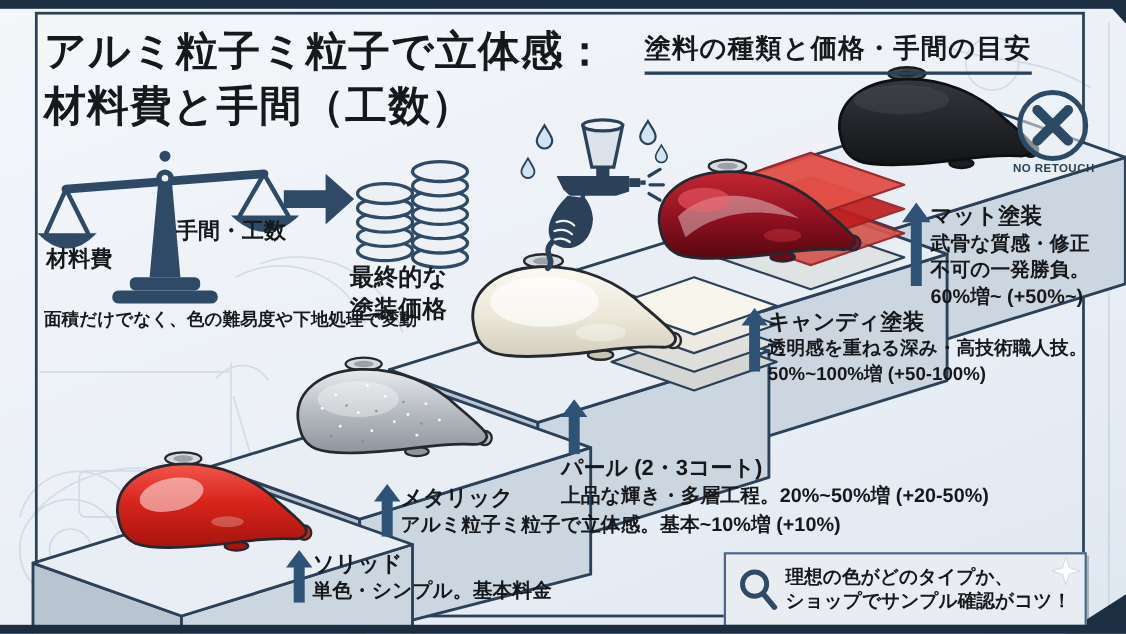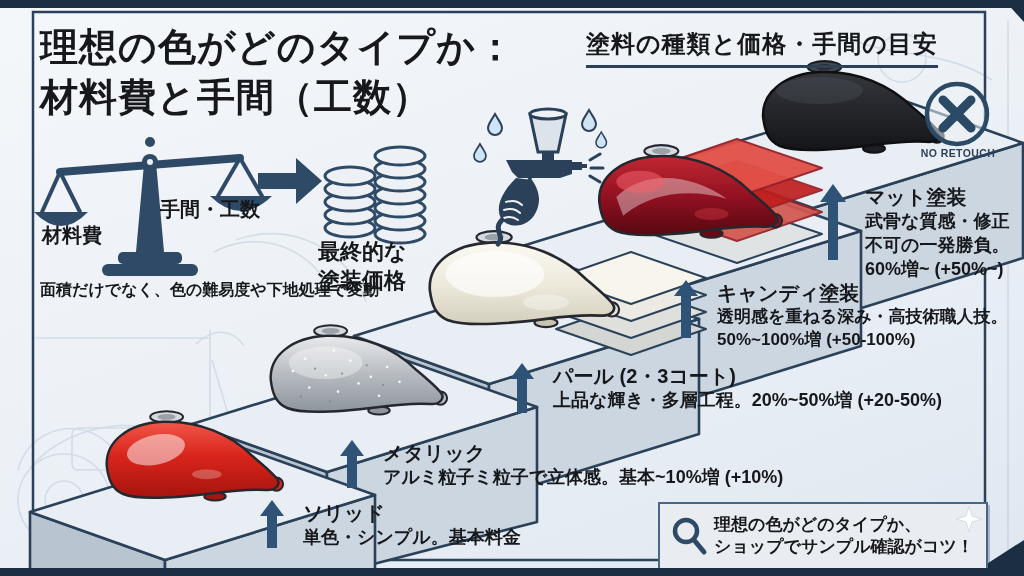--- a/index.html
+++ b/index.html
@@ -12,21 +12,21 @@
   .band{position:absolute;left:0;width:1024px;height:8px;background:#1b2e42;z-index:9;}
   .band.top{top:0}.band.bottom{bottom:0}
   .scene{position:absolute;left:0;top:0;z-index:1;}
   .abs{position:absolute;z-index:3;}
   .title{left:40px;top:22px;font-size:38px;font-weight:800;line-height:1.32;letter-spacing:1px;}
   .subheader{left:586px;top:28px;font-size:24px;font-weight:800;letter-spacing:1px;
     border-bottom:3px solid #2b4159;padding-bottom:5px;}
   .scale-lbl{font-size:20px;font-weight:800;}
   .result-lbl{left:318px;top:238px;font-size:22px;font-weight:800;line-height:1.3;white-space:pre-line;}
   .caption{left:40px;top:280px;font-size:16px;font-weight:800;}
-  .step-label{display:flex;gap:19px;align-items:flex-start;}
+  .step-label{display:flex;gap:0;align-items:flex-start;}
   .step-label .txt{line-height:1.32;}
   .step-name{font-size:20px;font-weight:800;}
   .step-desc{font-size:18px;font-weight:700;}
   .step-desc.small{font-size:17px;}
   .step-desc.wrap{width:156px;}
   .tipbox{left:658px;top:502px;width:330px;height:68px;background:#e9edf2;
     border:2px solid #47668a;box-shadow:2px 3px 0 rgba(27,46,66,.28);
     display:flex;align-items:center;gap:6px;padding-left:8px;box-sizing:border-box;}
   .tipbox .tiptext{font-size:17px;font-weight:800;line-height:1.3;white-space:pre-line;}
   .tip-sparkle{position:absolute;right:4px;top:2px;}
@@ -282,21 +282,21 @@
     </g>
 
     <g>
       <circle cx="957" cy="114" r="30" fill="rgba(238,242,246,0.55)" stroke="#2b4a66" stroke-width="4.5"></circle>
       <line x1="943" y1="100" x2="971" y2="128" stroke="#2b4a66" stroke-width="9" stroke-linecap="round"></line>
       <line x1="971" y1="100" x2="943" y2="128" stroke="#2b4a66" stroke-width="9" stroke-linecap="round"></line>
     </g>
   </svg>
 
   <div class="abs title">
-    <span>理想の色がどのタイプか：</span><br>
+    <span>アルミ粒子ミ粒子で立体感：</span><br>
     <span>材料費と手間（工数）</span>
   </div>
 
   <div class="abs subheader">塗料の種類と価格・手間の目安</div>
 
   <div class="abs scale-lbl" style="left:42px;top:222px;">材料費</div>
   <div class="abs result-lbl">最終的な
 塗装価格</div>
   <div class="abs scale-lbl" style="left:160px;top:196px;">手間・工数</div>
   <div class="abs caption">面積だけでなく、色の難易度や下地処理で変動</div>
@@ -314,21 +314,21 @@
   <div class="abs step-label" style="left:340px;top:440px;">
     <svg width="24" height="48" viewBox="0 0 24 48">
       <path d="M12,0 L24,16 L17,16 L17,48 L7,48 L7,16 L0,16 Z" fill="#2e5377"></path>
       </svg>
     <div class="txt">
       <div class="step-name">メタリック</div>
       <div class="step-desc">アルミ粒子ミ粒子で立体感。基本~10%増 (+10%)</div>
     </div>
   </div>
 
-  <div class="abs step-label" style="left:510px;top:363px;">
+  <div class="abs step-label" style="left:510px;top:363px;flex-direction:column;">
     <svg width="24" height="50" viewBox="0 0 24 50">
       <path d="M12,0 L24,16 L17,16 L17,50 L7,50 L7,16 L0,16 Z" fill="#2e5377"></path>
       </svg>
     <div class="txt">
       <div class="step-name">パール (2・3コート)</div>
       <div class="step-desc">上品な輝き・多層工程。20%~50%増 (+20-50%)</div>
     </div>
   </div>
 
   <div class="abs step-label" style="left:674px;top:280px;">

